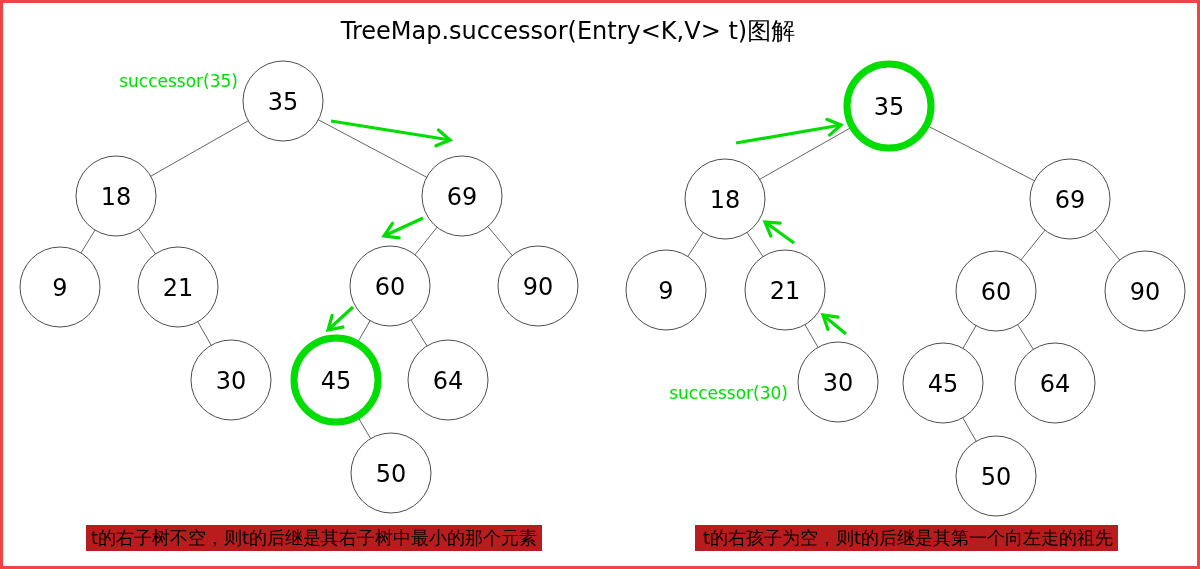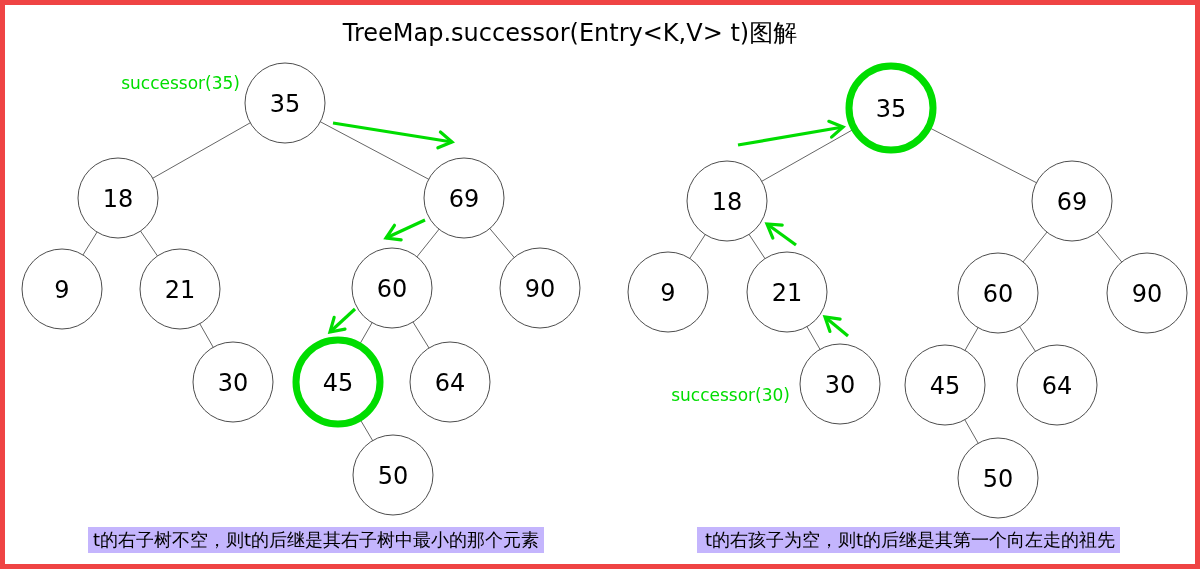--- a/index.html
+++ b/index.html
@@ -1,39 +1,39 @@
 <!DOCTYPE html>
 <html><head>
 <meta charset="utf-8">
 <style>
   html,body{margin:0;padding:0;background:#fff;}
   .canvas{
     position:relative;width:1200px;height:569px;box-sizing:border-box;
-    background:#ffffff;border:5px solid #ef4444;overflow:hidden;
+    background:#ffffff;border:3px solid #ef4444;overflow:hidden;
     font-family:"DejaVu Sans","Liberation Sans",sans-serif;
   }
   .title{
     position:absolute;top:12px;left:0;width:1130px;text-align:center;
     font-size:24px;color:#000;white-space:nowrap;
   }
   svg{position:absolute;top:0;left:0;}
   .edge{stroke:#666666;stroke-width:1;}
   .node{fill:#ffffff;stroke:#4d4d4d;stroke-width:1;}
   .node.highlight{stroke:#00dd00;stroke-width:7;}
   .nlabel{
     font-family:"DejaVu Sans","Liberation Sans",sans-serif;
     font-size:24px;fill:#000000;text-anchor:middle;dominant-baseline:central;
   }
   .annot{
     font-family:"DejaVu Sans","Liberation Sans",sans-serif;
     font-size:17px;fill:#00dd00;text-anchor:end;
   }
   .garrow{stroke:#00dd00;stroke-width:3.2;fill:none;}
   .caption{
-    position:absolute;top:522px;background:#c4b5fd;color:#000;
+    position:absolute;top:522px;background:#b91c1c;color:#000;
     font-size:18px;line-height:1.35;padding:1px 5px;white-space:nowrap;
   }
   #caption-left{left:83px;}
   #caption-right{left:692px;padding-left:8px;}
 </style>
 </head>
 <body>
 
 <div class="canvas">
 

